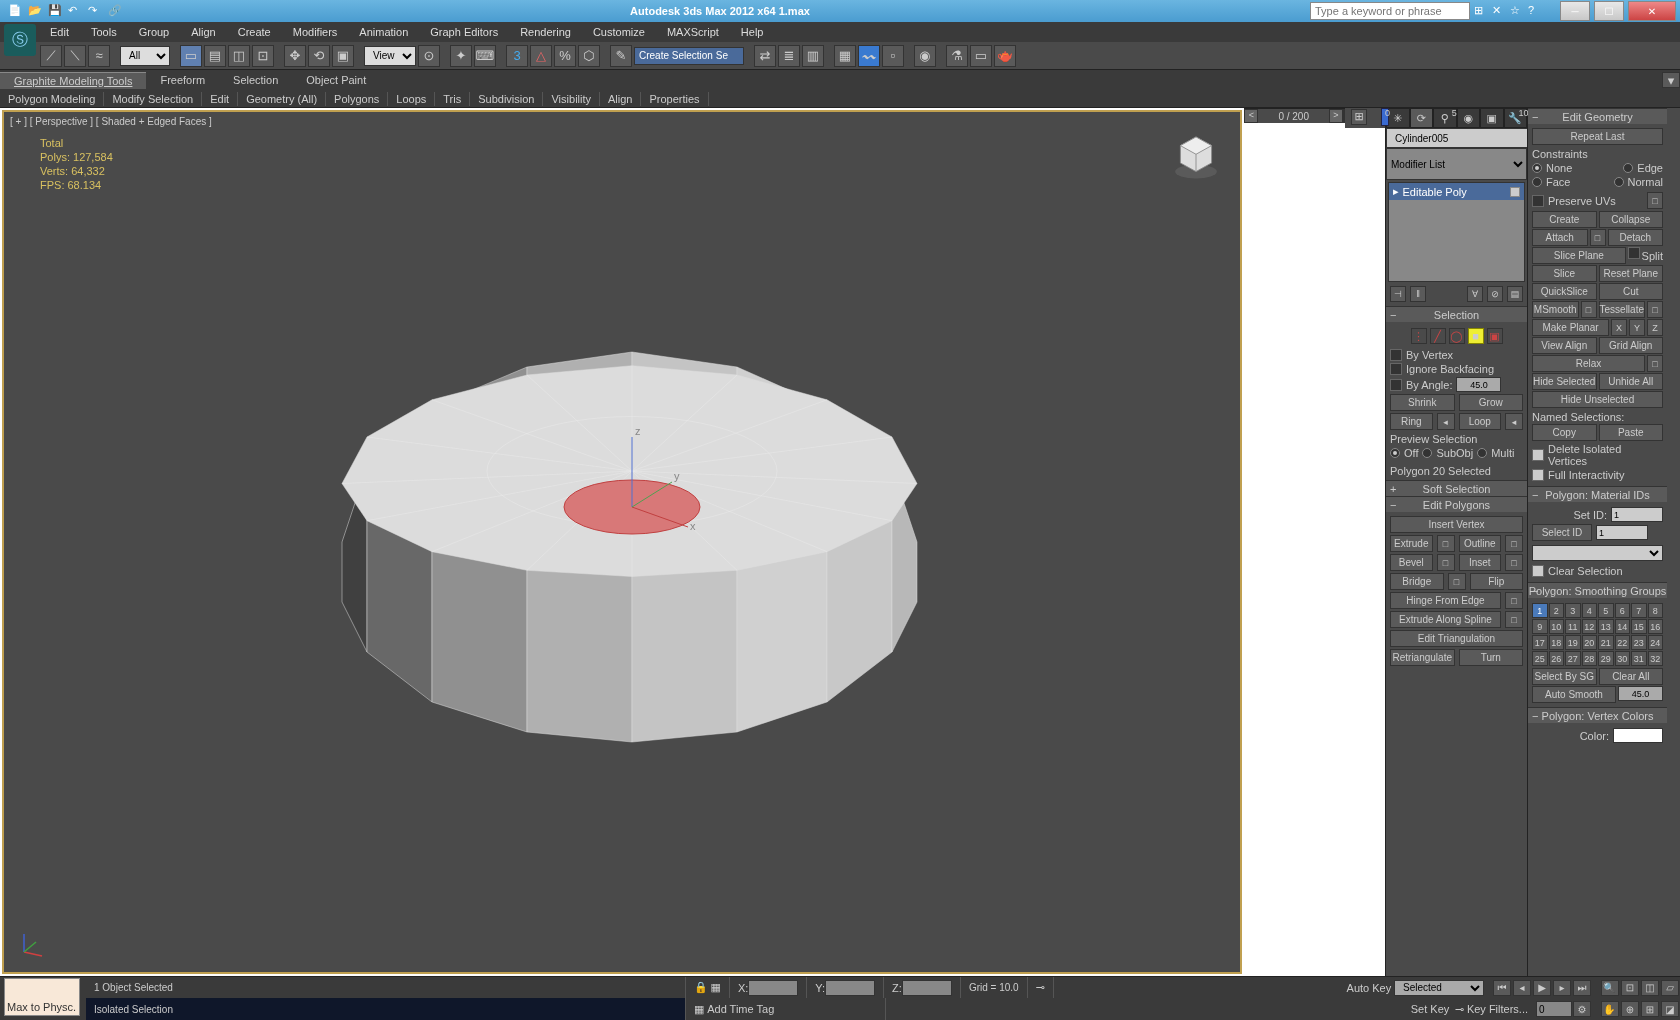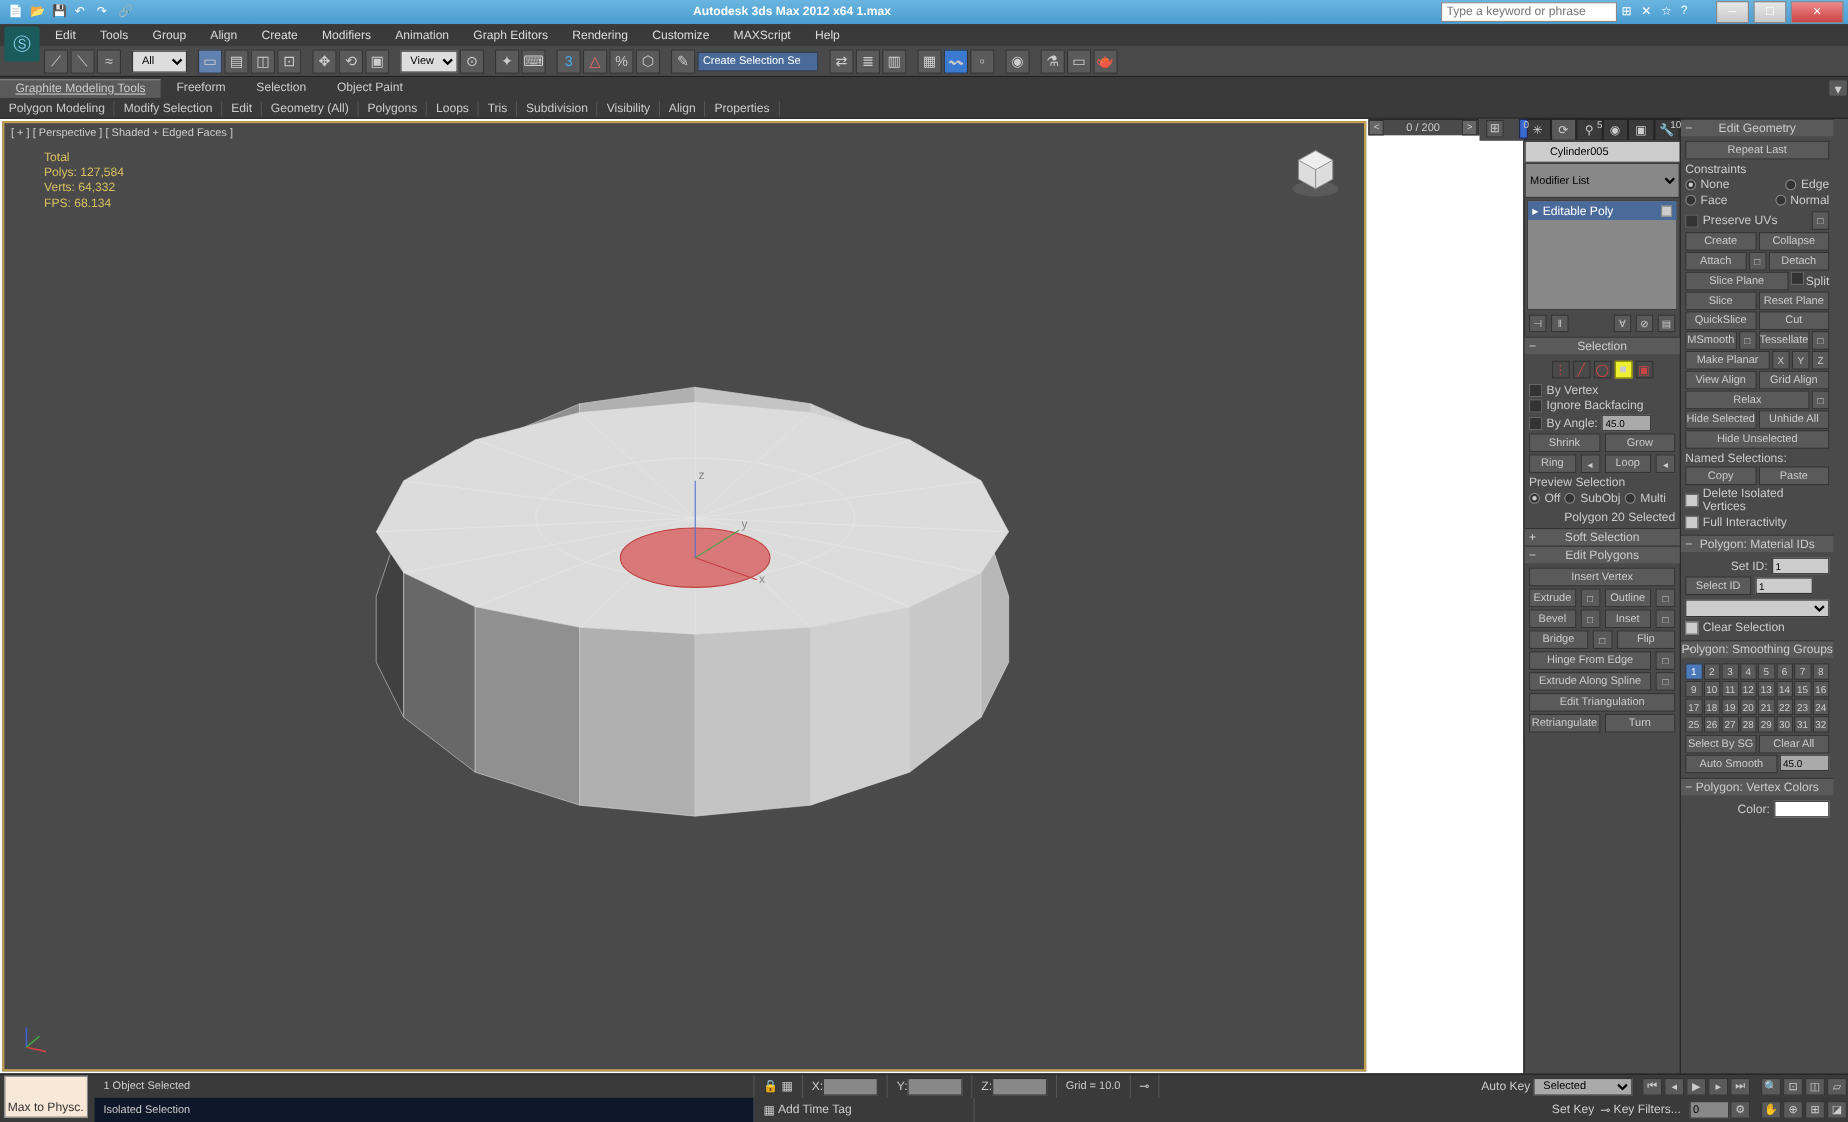--- a/index.html
+++ b/index.html
@@ -45,38 +45,38 @@
 .status-input { width:50px; height:16px; background:#888; border:1px solid #333; padding:0 2px; font-size:10px; }
 .status-dd { background:#aaa; border:1px solid #333; height:16px; padding:0 4px; min-width:90px; font-size:10px; }
 .sb-btn { width:18px; height:16px; background:#5a5a5a; border:1px solid #333; display:flex; align-items:center; justify-content:center; font-size:10px; color:#ccc; margin:0 1px; }
 .statusbar2 { height:22px; background:#3a3a3a; display:flex; align-items:center; color:#ccc; }
 .right-panels { width:295px; display:flex; background:#4a4a4a; }
 .cmd-panel { width:142px; background:#4a4a4a; border-left:1px solid #222; display:flex; flex-direction:column; }
 .cmd-tabs { height:20px; display:flex; background:#3a3a3a; }
 .cmd-tab { flex:1; display:flex; align-items:center; justify-content:center; border:1px solid #222; cursor:pointer; color:#ccc; }
 .cmd-tab.active { background:#5a5a5a; }
 .cmd-name { height:20px; display:flex; }
-.cmd-name input { flex:1; background:#ccc; border:1px solid #333; padding:0 22px; font-size:10px; }
+.cmd-name input { flex:1; background:#ccc; border:1px solid #333; padding:0 8px; font-size:10px; }
 .cmd-color { width:16px; background:#333; border:1px solid #222; }
 .cmd-modlist { height:32px; }
 .cmd-modlist select { width:100%; height:100%; background:#888; border:1px solid #333; font-size:10px; }
 .cmd-stack { height:100px; background:#888; border:1px solid #333; margin:2px; }
 .cmd-stack-item { background:#4a6a9a; color:#fff; padding:2px 4px; font-size:10px; display:flex; align-items:center; }
 .cmd-stack-icons { height:22px; display:flex; justify-content:space-between; padding:2px 4px; }
 .mini-btn { width:16px; height:16px; background:#5a5a5a; border:1px solid #333; display:flex; align-items:center; justify-content:center; font-size:9px; color:#ccc; }
 .rollout-hdr { height:16px; background:#5a5a5a; color:#ccc; display:flex; align-items:center; justify-content:center; font-size:10px; border-top:1px solid #333; position:relative; }
 .rollout-hdr .toggle { position:absolute; left:4px; }
 .rollout-body { background:#4a4a4a; padding:3px 4px; color:#ccc; font-size:10px; }
 .ro-row { display:flex; align-items:center; gap:4px; margin:2px 0; }
 .ro-check { width:12px; height:12px; background:#333; border:1px solid #666; }
 .ro-radio { width:10px; height:10px; border-radius:50%; border:1px solid #888; background:#333; display:inline-block; }
 .ro-radio.on::after { content:''; display:block; width:4px; height:4px; background:#ccc; border-radius:50%; margin:2px; }
 .ro-btn { flex:1; height:17px; background:#5a5a5a; border:1px solid #333; display:flex; align-items:center; justify-content:center; font-size:10px; color:#ccc; cursor:pointer; }
 .ro-btn-sm { width:18px; height:17px; background:#5a5a5a; border:1px solid #333; display:flex; align-items:center; justify-content:center; font-size:9px; color:#ccc; }
-.ro-spin { width:45px; height:15px; background:#aaa; border:1px solid #333; font-size:9px; padding:0 2px; text-align:left; }
+.ro-spin { width:45px; height:15px; background:#aaa; border:1px solid #333; font-size:9px; padding:0 2px; text-align:center; }
 .ro-spin-w { width:52px; height:15px; background:#ccc; border:1px solid #333; font-size:9px; padding:0 2px; }
 .sel-icons { display:flex; gap:3px; justify-content:center; padding:3px; }
 .sel-ico { width:16px; height:16px; border:1px solid #333; display:flex; align-items:center; justify-content:center; }
 .sel-ico.poly { background:#ee3; border-color:#880; }
 .edit-panel { width:140px; background:#4a4a4a; border-left:1px solid #222; overflow-y:auto; overflow-x:hidden; }
 .edit-panel::-webkit-scrollbar { width:12px; }
 .edit-panel::-webkit-scrollbar-track { background:#3a3a3a; }
 .edit-panel::-webkit-scrollbar-thumb { background:#666; border:1px solid #333; }
 .ep-btn { height:17px; background:#5a5a5a; border:1px solid #333; display:flex; align-items:center; justify-content:center; font-size:10px; color:#ccc; margin:1px 0; cursor:pointer; }
 .ep-row { display:flex; gap:2px; margin:1px 0; }
@@ -374,21 +374,21 @@
           </div>
         <div style="margin-top:3px">Preview Selection</div>
         <div class="ro-row">
           <span class="ro-radio on"></span>
             <span>Off</span>
           <span class="ro-radio"></span>
             <span>SubObj</span>
           <span class="ro-radio"></span>
             <span>Multi</span>
         </div>
-        <div style="text-align:right;margin-top:6px">Polygon 20 Selected</div>
+        <div style="text-align:left;margin-top:6px">Polygon 20 Selected</div>
       </div>
 
       <div class="rollout-hdr">
           <span class="toggle">+</span>
           <span>Soft Selection</span>
         </div>
       <div class="rollout-hdr">
           <span class="toggle">−</span>
           <span>Edit Polygons</span>
         </div>

